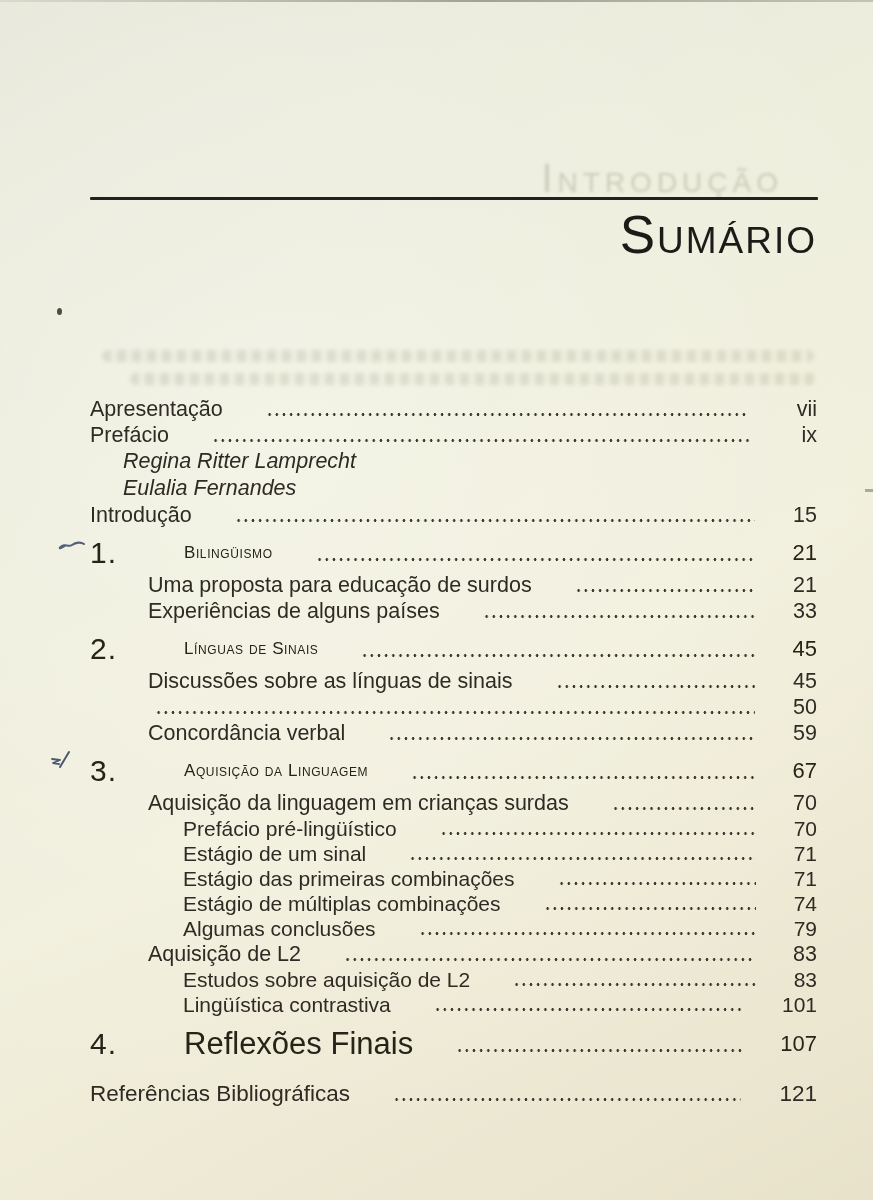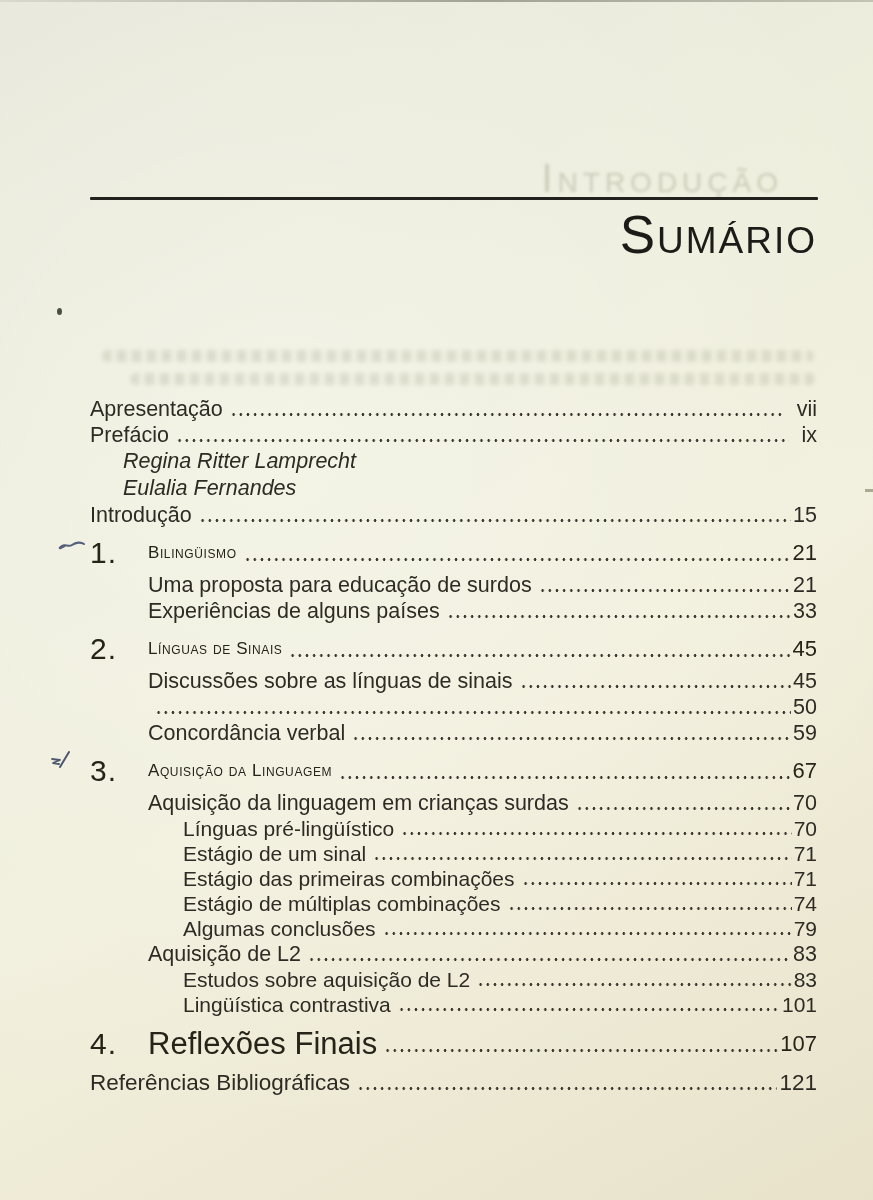--- a/index.html
+++ b/index.html
@@ -46,21 +46,21 @@
 
   
   .ink-dot{position:absolute;left:57px;top:308px;width:5px;height:7px;background:#2d3328;border-radius:50%;opacity:.85;}
   .edge-dash{position:absolute;left:865px;top:489px;width:8px;height:3px;background:#99997f;opacity:.8;}
   .pencil{position:absolute;}
   .pencil.m1{left:58px;top:538px;}
   .pencil.m3{left:50px;top:750px;}
 
   
   .toc{position:absolute;left:90px;right:56px;top:396px;}
-  .row{display:flex;align-items:center;font-size:21.5px;line-height:26px;color:#2e2b24;}
+  .row{display:flex;align-items:center;font-size:21.5px;line-height:26px;color:#2e2b24;gap:36px;}
   .row .lbl{white-space:nowrap;}
   .leader{
     flex:1 1 auto;align-self:stretch;margin:0 2px 0 7px;
     background:radial-gradient(circle,#3a362c 1.15px,rgba(0,0,0,0) 1.5px);
     background-repeat:repeat-x;background-size:7.2px 5px;background-position:left bottom 5px;
   }
   .pg{white-space:nowrap;}
   .pg.roman{padding-left:10px;}
 
   .row.author{padding-left:33px;font-style:italic;line-height:27px;font-size:21.5px;}
@@ -69,21 +69,21 @@
   .row.chapter{margin-top:8px;}
   .num{width:58px;font-size:30px;letter-spacing:1px;}
   .row.chapter .lbl{font-variant:small-caps;font-size:17px;letter-spacing:0.6px;}
   .row.chapter-plain .lbl{font-size:31px;}
   .row.chapter .leader,.row.chapter-plain .leader{background-position:left bottom 8px;}
   .row.chapter .pg,.row.chapter-plain .pg{font-size:22px;}
 
   .row.sub1{padding-left:58px;}
   .row.sub2{padding-left:93px;line-height:25px;font-size:21px;}
 
-  .row.back{margin-top:7px;font-size:22.5px;line-height:30px;}
+  .row.back{margin-top:18px;font-size:22.5px;line-height:30px;}
   .row.back .leader{background-position:left bottom 7px;}
 </style>
 </head>
 <body>
 
 <div class="page">
 
   <span class="ghost-heading">Introdução</span>
 
   <div class="title-rule"></div>
@@ -187,21 +187,21 @@
       <span class="pg">67</span>
     </div>
 
     <div class="row sub1">
       <span class="lbl">Aquisição da linguagem em crianças surdas</span>
       <span class="leader"></span>
       <span class="pg">70</span>
     </div>
 
     <div class="row sub2">
-      <span class="lbl">Línguas pré-lingüístico</span>
+      <span class="lbl">Prefácio pré-lingüístico</span>
       <span class="leader"></span>
       <span class="pg">70</span>
     </div>
 
     <div class="row sub2">
       <span class="lbl">Estágio de um sinal</span>
       <span class="leader"></span>
       <span class="pg">71</span>
     </div>
 

